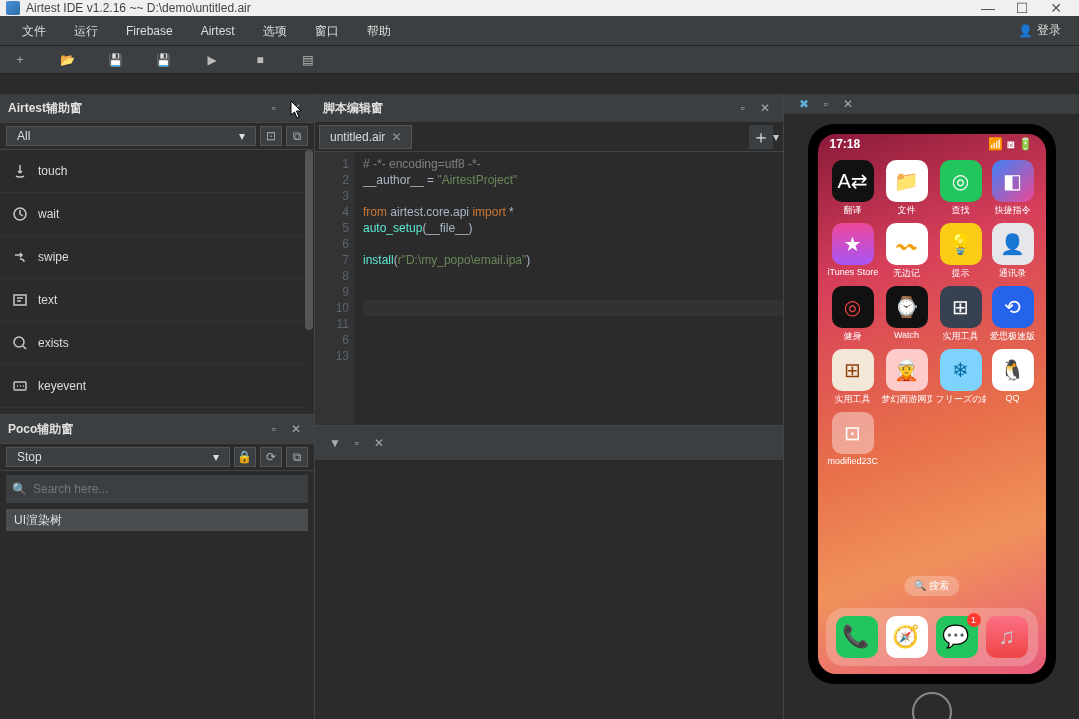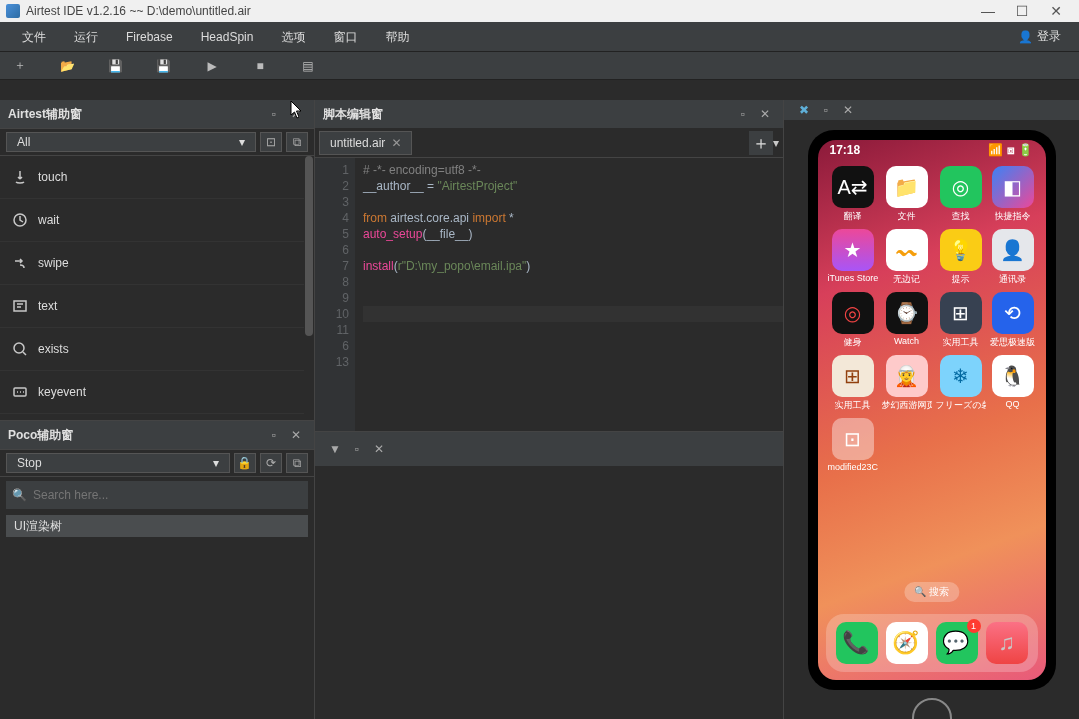--- a/index.html
+++ b/index.html
@@ -1,17 +1,17 @@
 <!DOCTYPE html>
 <html><head>
 <meta charset="utf-8">
 <style>
 * { margin:0; padding:0; box-sizing:border-box; font-family:"Microsoft YaHei",Arial,sans-serif; font-size:12px; }
 body { background:#2b2b2b; color:#c8c8c8; width:1079px; height:719px; overflow:hidden; }
-.titlebar { height:22px; background:#f0f0f0; color:#444; display:flex; align-items:center; padding:0 6px; }
+.titlebar { height:16px; background:#f0f0f0; color:#444; display:flex; align-items:center; padding:0 6px; }
 .titlebar .logo { width:14px; height:14px; background:linear-gradient(135deg,#4a90d9,#2e6da4); margin-right:6px; border-radius:2px; }
 .titlebar .caption { flex:1; }
 .titlebar .winbtn { width:34px; text-align:center; color:#555; font-size:14px; cursor:pointer; }
 .menubar { height:30px; background:#3c3f41; display:flex; align-items:center; padding:0 8px; border-bottom:1px solid #222; }
 .menubar .mitem { padding:0 14px; line-height:30px; color:#ddd; cursor:pointer; }
 .menubar .spacer { flex:1; }
 .menubar .login { color:#ddd; padding:0 10px; display:flex; align-items:center; gap:4px; }
 .toolbar { height:28px; background:#3c3f41; display:flex; align-items:center; padding:0 8px; gap:24px; border-bottom:1px solid #222; }
 .toolbar .tbtn { width:24px; height:24px; display:flex; align-items:center; justify-content:center; color:#bbb; cursor:pointer; }
 .workspace { display:flex; height:639px;margin-top:20px; }
@@ -37,21 +37,21 @@
 .tabbar .addtab { margin-left:auto; width:24px; height:24px; background:#3c3f41; display:flex; align-items:center; justify-content:center; color:#ddd; font-size:18px; cursor:pointer; }
 .editor { flex:1; background:#2b2b2b; display:flex; font-family:Consolas,monospace; font-size:13px; overflow:hidden; }
 .gutter { width:40px; background:#313335; color:#606366; text-align:right; padding:4px 6px 0 0; line-height:16px; }
 .codearea { flex:1; padding:4px 0 0 8px; line-height:16px; white-space:pre; color:#a9b7c6; position:relative; }
 .codeline { height:16px; }
 .codeline.current { background:#323232; }
 .c-comment { color:#808080; }
 .c-ident { color:#a9b7c6; }
 .c-string { color:#6a8759; }
 .c-kw { color:#cc7832; }
-.c-func { color:#ec4899; }
+.c-func { color:#5eead4; }
 .logpanel { height:35px; border-top:1px solid #444; }
 .logbody { flex:1; background:#2b2b2b; }
 .phonebox { flex:1; display:flex; flex-direction:column; align-items:center; padding:10px 0; }
 .phone { width:248px; height:560px; background:#000; border-radius:26px; padding:10px; position:relative; }
 .screen { width:100%; height:100%; background:linear-gradient(160deg,#8b1a3a 0%,#d73f5a 25%,#e8704a 55%,#f0915a 75%,#e85a7a 100%); border-radius:18px; position:relative; overflow:hidden; }
 .statusbar { height:20px; display:flex; align-items:center; padding:0 12px; color:#fff; font-size:11px; font-weight:bold; }
 .statusbar .sbspacer { flex:1; }
 .appgrid { display:grid; grid-template-columns:repeat(4,1fr); gap:6px 4px; padding:6px 10px; }
 .appicon { display:flex; flex-direction:column; align-items:center; gap:2px; }
 .appicon .ico { width:42px; height:42px; border-radius:10px; display:flex; align-items:center; justify-content:center; font-size:20px; }
@@ -76,21 +76,21 @@
   <div class="caption">Airtest IDE v1.2.16  ~~  D:\demo\untitled.air</div>
   <div class="winbtn">—</div>
   <div class="winbtn">☐</div>
   <div class="winbtn">✕</div>
 </div>
 
 <div class="menubar">
   <div class="mitem">文件</div>
   <div class="mitem">运行</div>
   <div class="mitem">Firebase</div>
-  <div class="mitem">HeadSpin</div>
+  <div class="mitem">Airtest</div>
   <div class="mitem">选项</div>
   <div class="mitem">窗口</div>
   <div class="mitem">帮助</div>
   <div class="spacer"></div>
   <div class="login">
     <span>👤</span>
     <span>登录</span>
   </div>
 </div>
 

